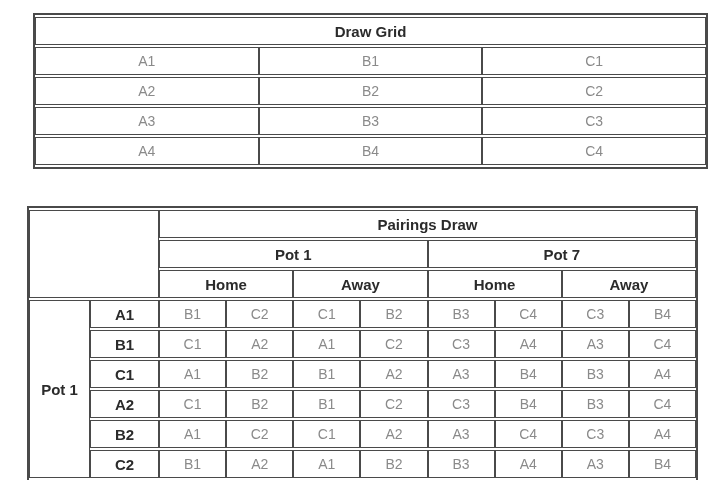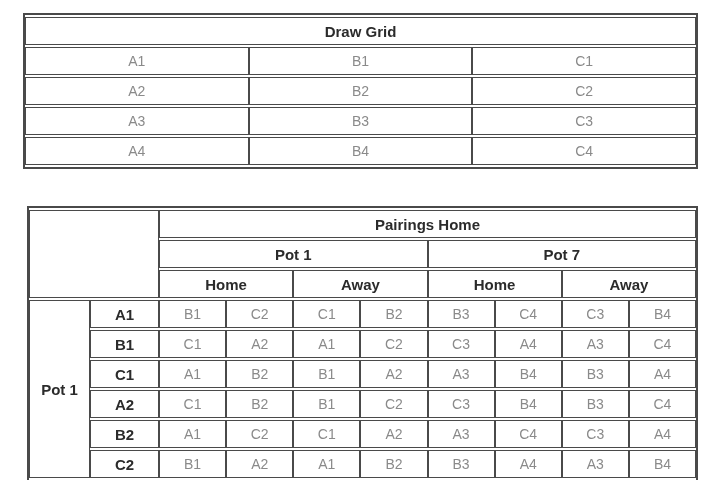--- a/index.html
+++ b/index.html
@@ -40,21 +40,21 @@
     font-weight: bold;
     color: var(--header-text);
     font-size: 15px;
   }
   .data-cell {
     color: var(--cell-text);
     font-size: 14px;
     font-weight: normal;
   }
   .corner-cell { background: var(--bg); }
-  #draw-grid   { left: 23px; top: 13px;  width: 675px; }
+  #draw-grid   { left: 33px; top: 13px;  width: 675px; }
   #pairings-grid { left: 27px; top: 206px; width: 671px; }
 </style>
 </head>
 <body>
 
 <table class="grid" id="draw-grid">
   <colgroup>
     <col style="width:33.333%">
       <col style="width:33.333%">
       <col style="width:33.334%">
@@ -97,21 +97,21 @@
       <col>
       <col>
       <col>
       <col>
       <col>
       <col>
   </colgroup>
   <thead>
     <tr>
       <th class="corner-cell" colspan="2" rowspan="3"></th>
-      <th class="title-cell" colspan="8">Pairings Home</th>
+      <th class="title-cell" colspan="8">Pairings Draw</th>
     </tr>
     <tr>
       <th class="pot-header" colspan="4">Pot 1</th>
       <th class="pot-header" colspan="4">Pot 7</th>
     </tr>
     <tr>
       <th class="sub-header" colspan="2">Home</th>
       <th class="sub-header" colspan="2">Away</th>
       <th class="sub-header" colspan="2">Home</th>
       <th class="sub-header" colspan="2">Away</th>

